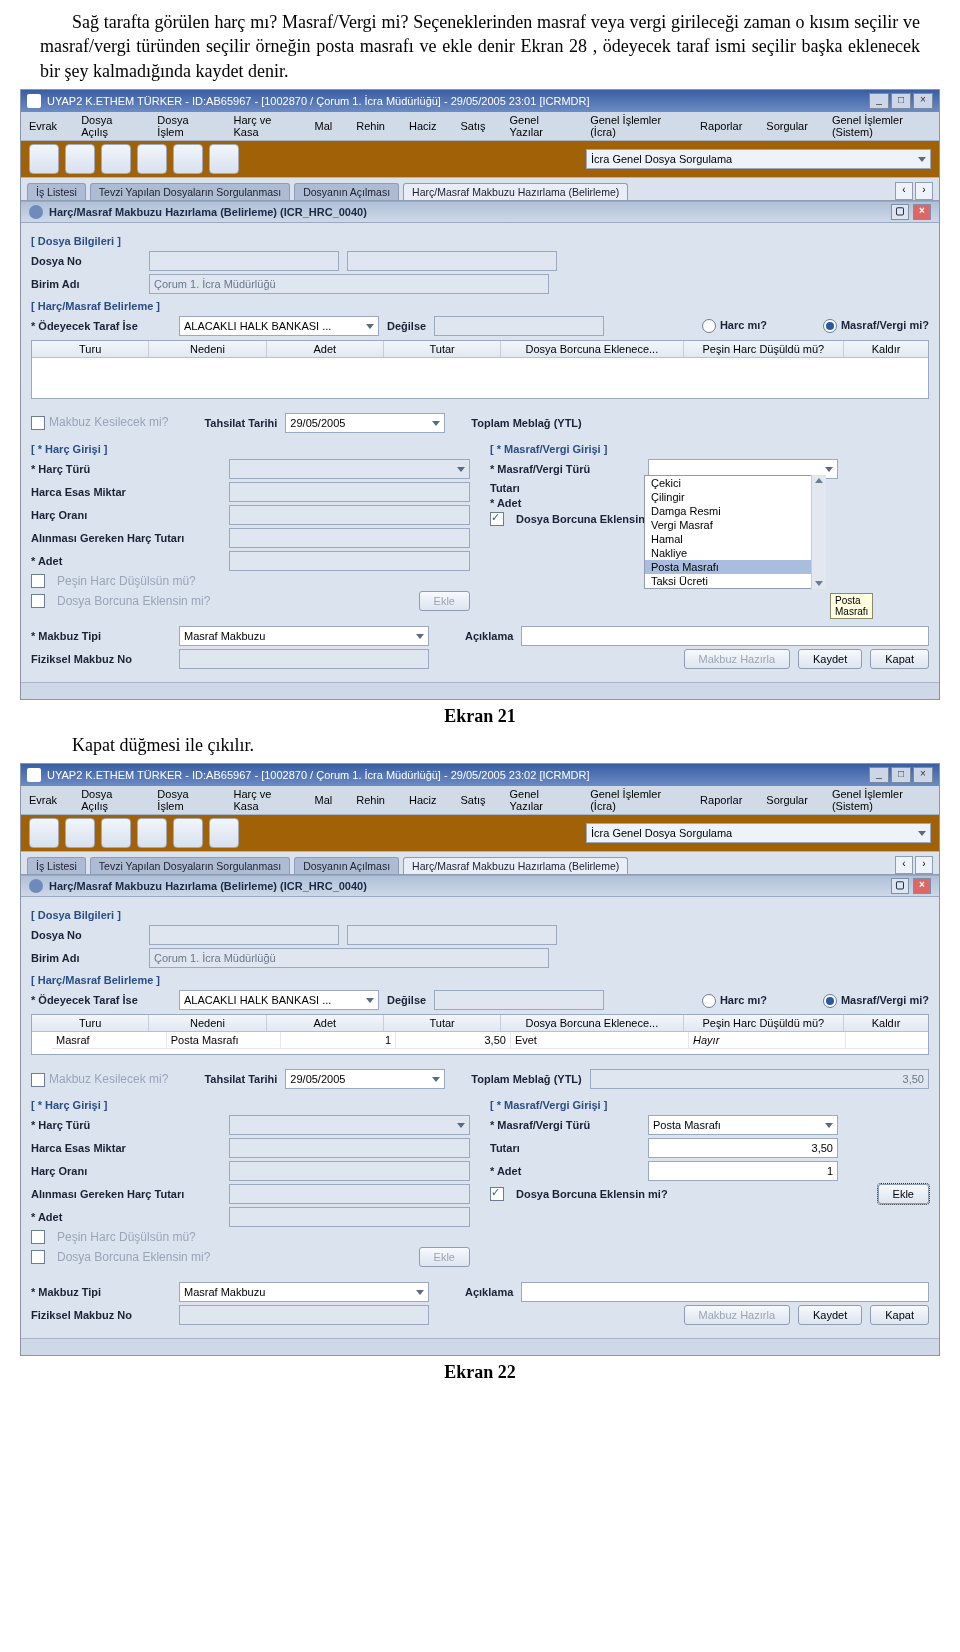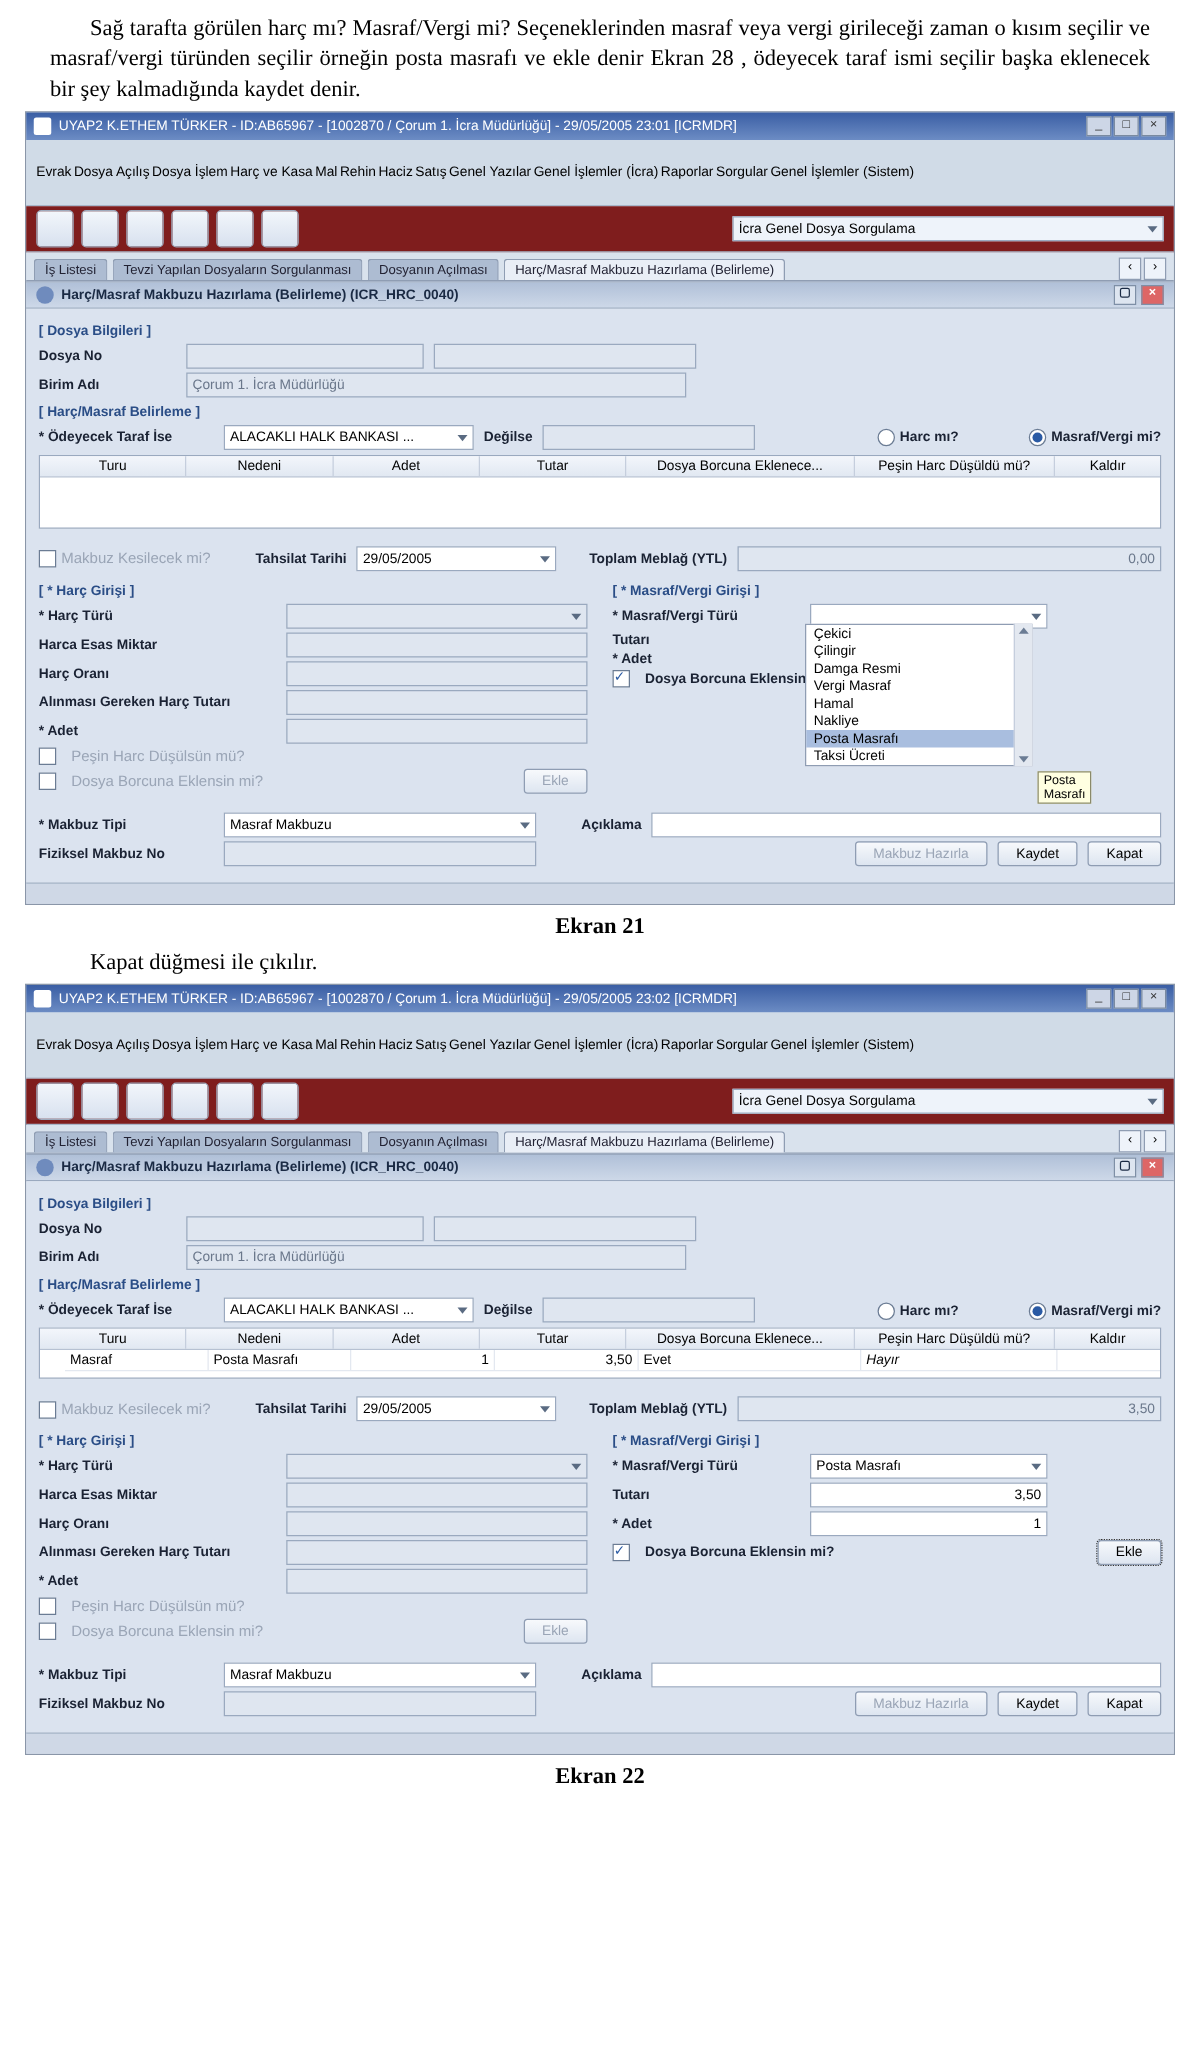--- a/index.html
+++ b/index.html
@@ -38,27 +38,27 @@
     display:inline-block;
   }
   .titlebar .spacer { flex: 1; }
   .win-btns { display:flex; gap:2px; }
   .win-btn { width:18px; height:14px; background:#cdd6e6; border:1px solid #7a8aa0; font-size:10px; text-align:center; line-height:12px; color:#333;}
   .menubar {
     background: #d0dbe7;
     height: 20px;
     display: flex;
     align-items: center;
-    gap: 2px;
-    padding: 16px 8px;
+    gap: 24px;
+    padding: 4px 8px;
     font-size: 11px;
     border-bottom: 1px solid #a7b5c8;
   }
   .toolbar-row {
-    background: #7f1d1d;
+    background: #a16207;
     height: 36px;
     display:flex;
     align-items:center;
     padding:0 8px;
     gap:6px;
     border-bottom:1px solid #a7b5c8;
   }
   .tb-icon { width:28px;height:28px;border:1px solid #9eaabd;border-radius:4px;background:linear-gradient(#f2f6fb,#d8e1ef);}
   .tb-spacer{flex:1;}
   .combo-small{height:18px;border:1px solid #95a4b8;background:#eef3fa;font-size:10px;min-width:170px;}
@@ -242,23 +242,20 @@
 
     <div class="row" style="margin-top:14px;">
       <span class="disabled-text"><span class="cb"></span><span>Makbuz Kesilecek mi?</span></span>
       <span style="width:20px;"></span>
       <span class="lbl-sm">Tahsilat Tarihi</span>
       <div class="fld select white" style="flex:none;width:150px;">
           <span>29/05/2005</span>
         </div>
       <span style="width:10px;"></span>
       <span class="lbl-sm">Toplam Meblağ (YTL)</span>
-      <div class="fld grey" style="flex:1;text-align:right;justify-content:flex-end;">
-          <span>0,00</span>
-        </div>
     </div>
 
     <div class="twocol" style="margin-top:4px;position:relative;">
 
       <div class="col">
         <div class="grp-label">[ * Harç Girişi ]</div>
         <div class="row">
             <span class="lbl" style="min-width:190px;">* Harç Türü</span>
             <div class="fld select grey"></div>
           </div>

